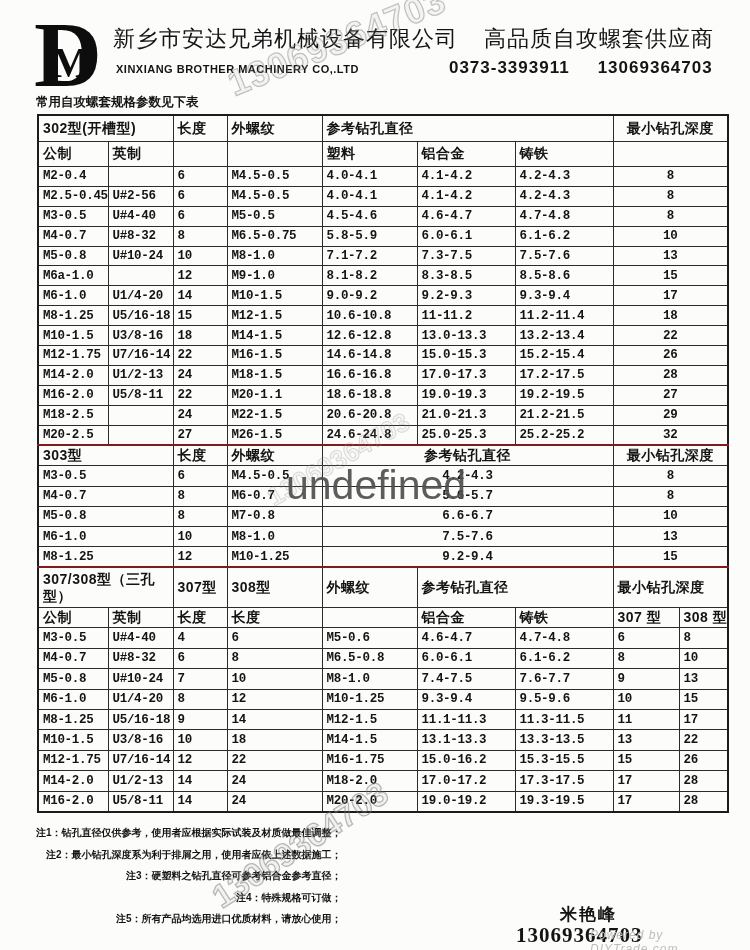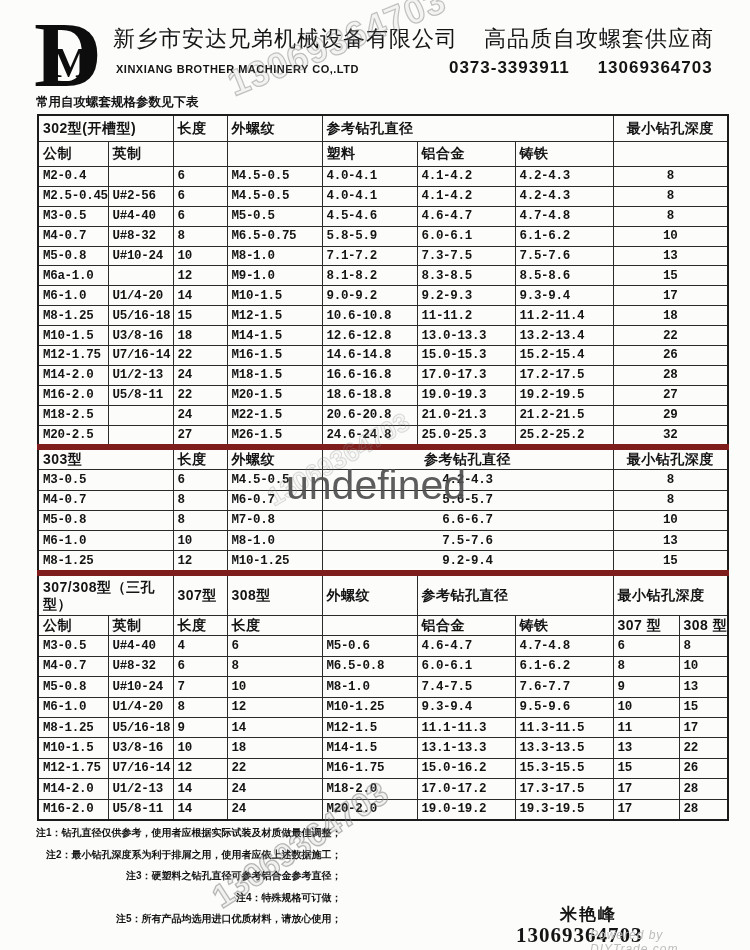--- a/index.html
+++ b/index.html
@@ -41,21 +41,21 @@
     padding:0 4px;overflow:hidden;white-space:nowrap;
     text-align:left;vertical-align:middle;
   }
   .spec-table{border:2px solid #1c1c1c;}
   .spec-table th{font-size:14px;font-weight:bold;letter-spacing:.5px;}
   .spec-table td{
     font-family:"Liberation Mono","DejaVu Sans Mono",monospace;
     font-weight:bold;font-size:12.5px;letter-spacing:-0.3px;
   }
   td.c{text-align:center;}
-  tr.sec-top th{border-top:6px solid #7f1d1d;}
+  tr.sec-top th{border-top:2px solid #7f1d1d;}
   .h302a th{height:25px;}
   .h302b th{height:24px;}
   tbody.sec1 td{height:18.9px;}
   .h303 th{height:19px;}
   tbody.sec2 td{height:19.2px;}
   .h378a th{height:39px;white-space:normal;line-height:17px;}
   .h378b th{height:19px;}
   tbody.sec3 td{height:19.4px;}
 
   
@@ -245,21 +245,21 @@
         <td>M18-1.5</td>
         <td>16.6-16.8</td>
         <td>17.0-17.3</td>
         <td>17.2-17.5</td>
         <td colspan="2" class="c">28</td>
       </tr>
       <tr>
         <td>M16-2.0</td>
         <td>U5/8-11</td>
         <td>22</td>
-        <td>M20-1.5</td>
+        <td>M20-1.1</td>
         <td>18.6-18.8</td>
         <td>19.0-19.3</td>
         <td>19.2-19.5</td>
         <td colspan="2" class="c">27</td>
       </tr>
       <tr>
         <td>M18-2.5</td>
         <td></td>
         <td>24</td>
         <td>M22-1.5</td>

